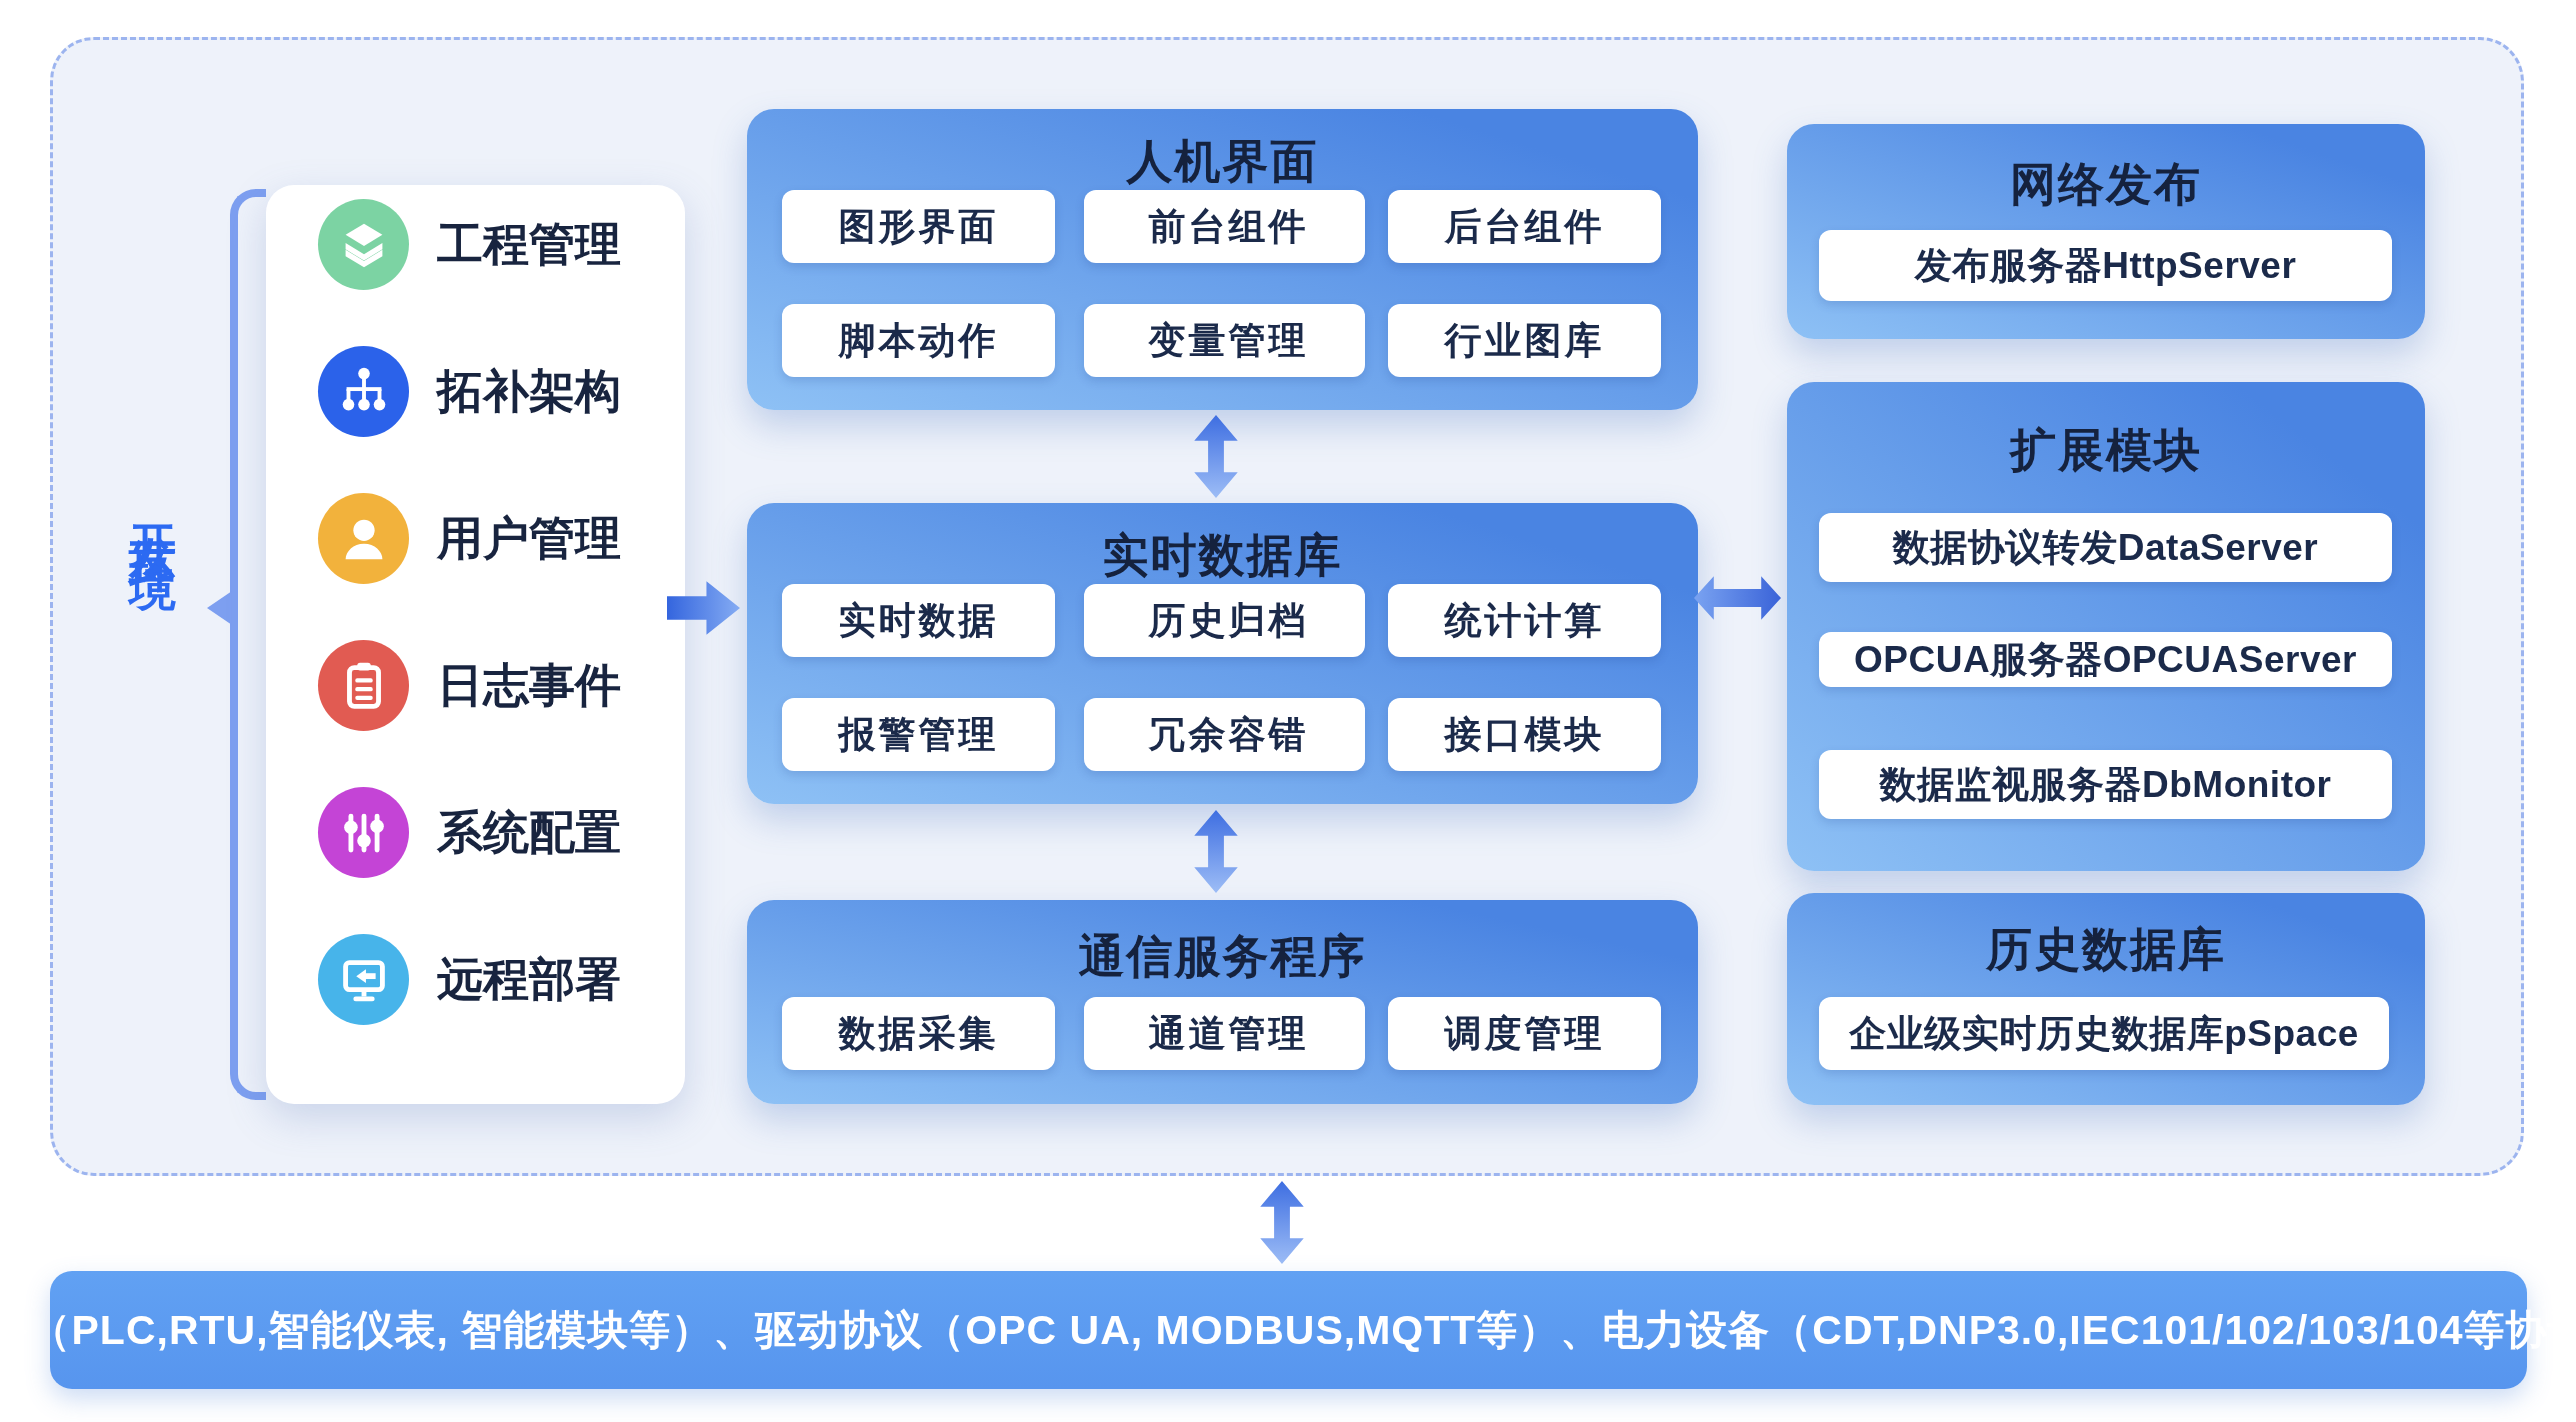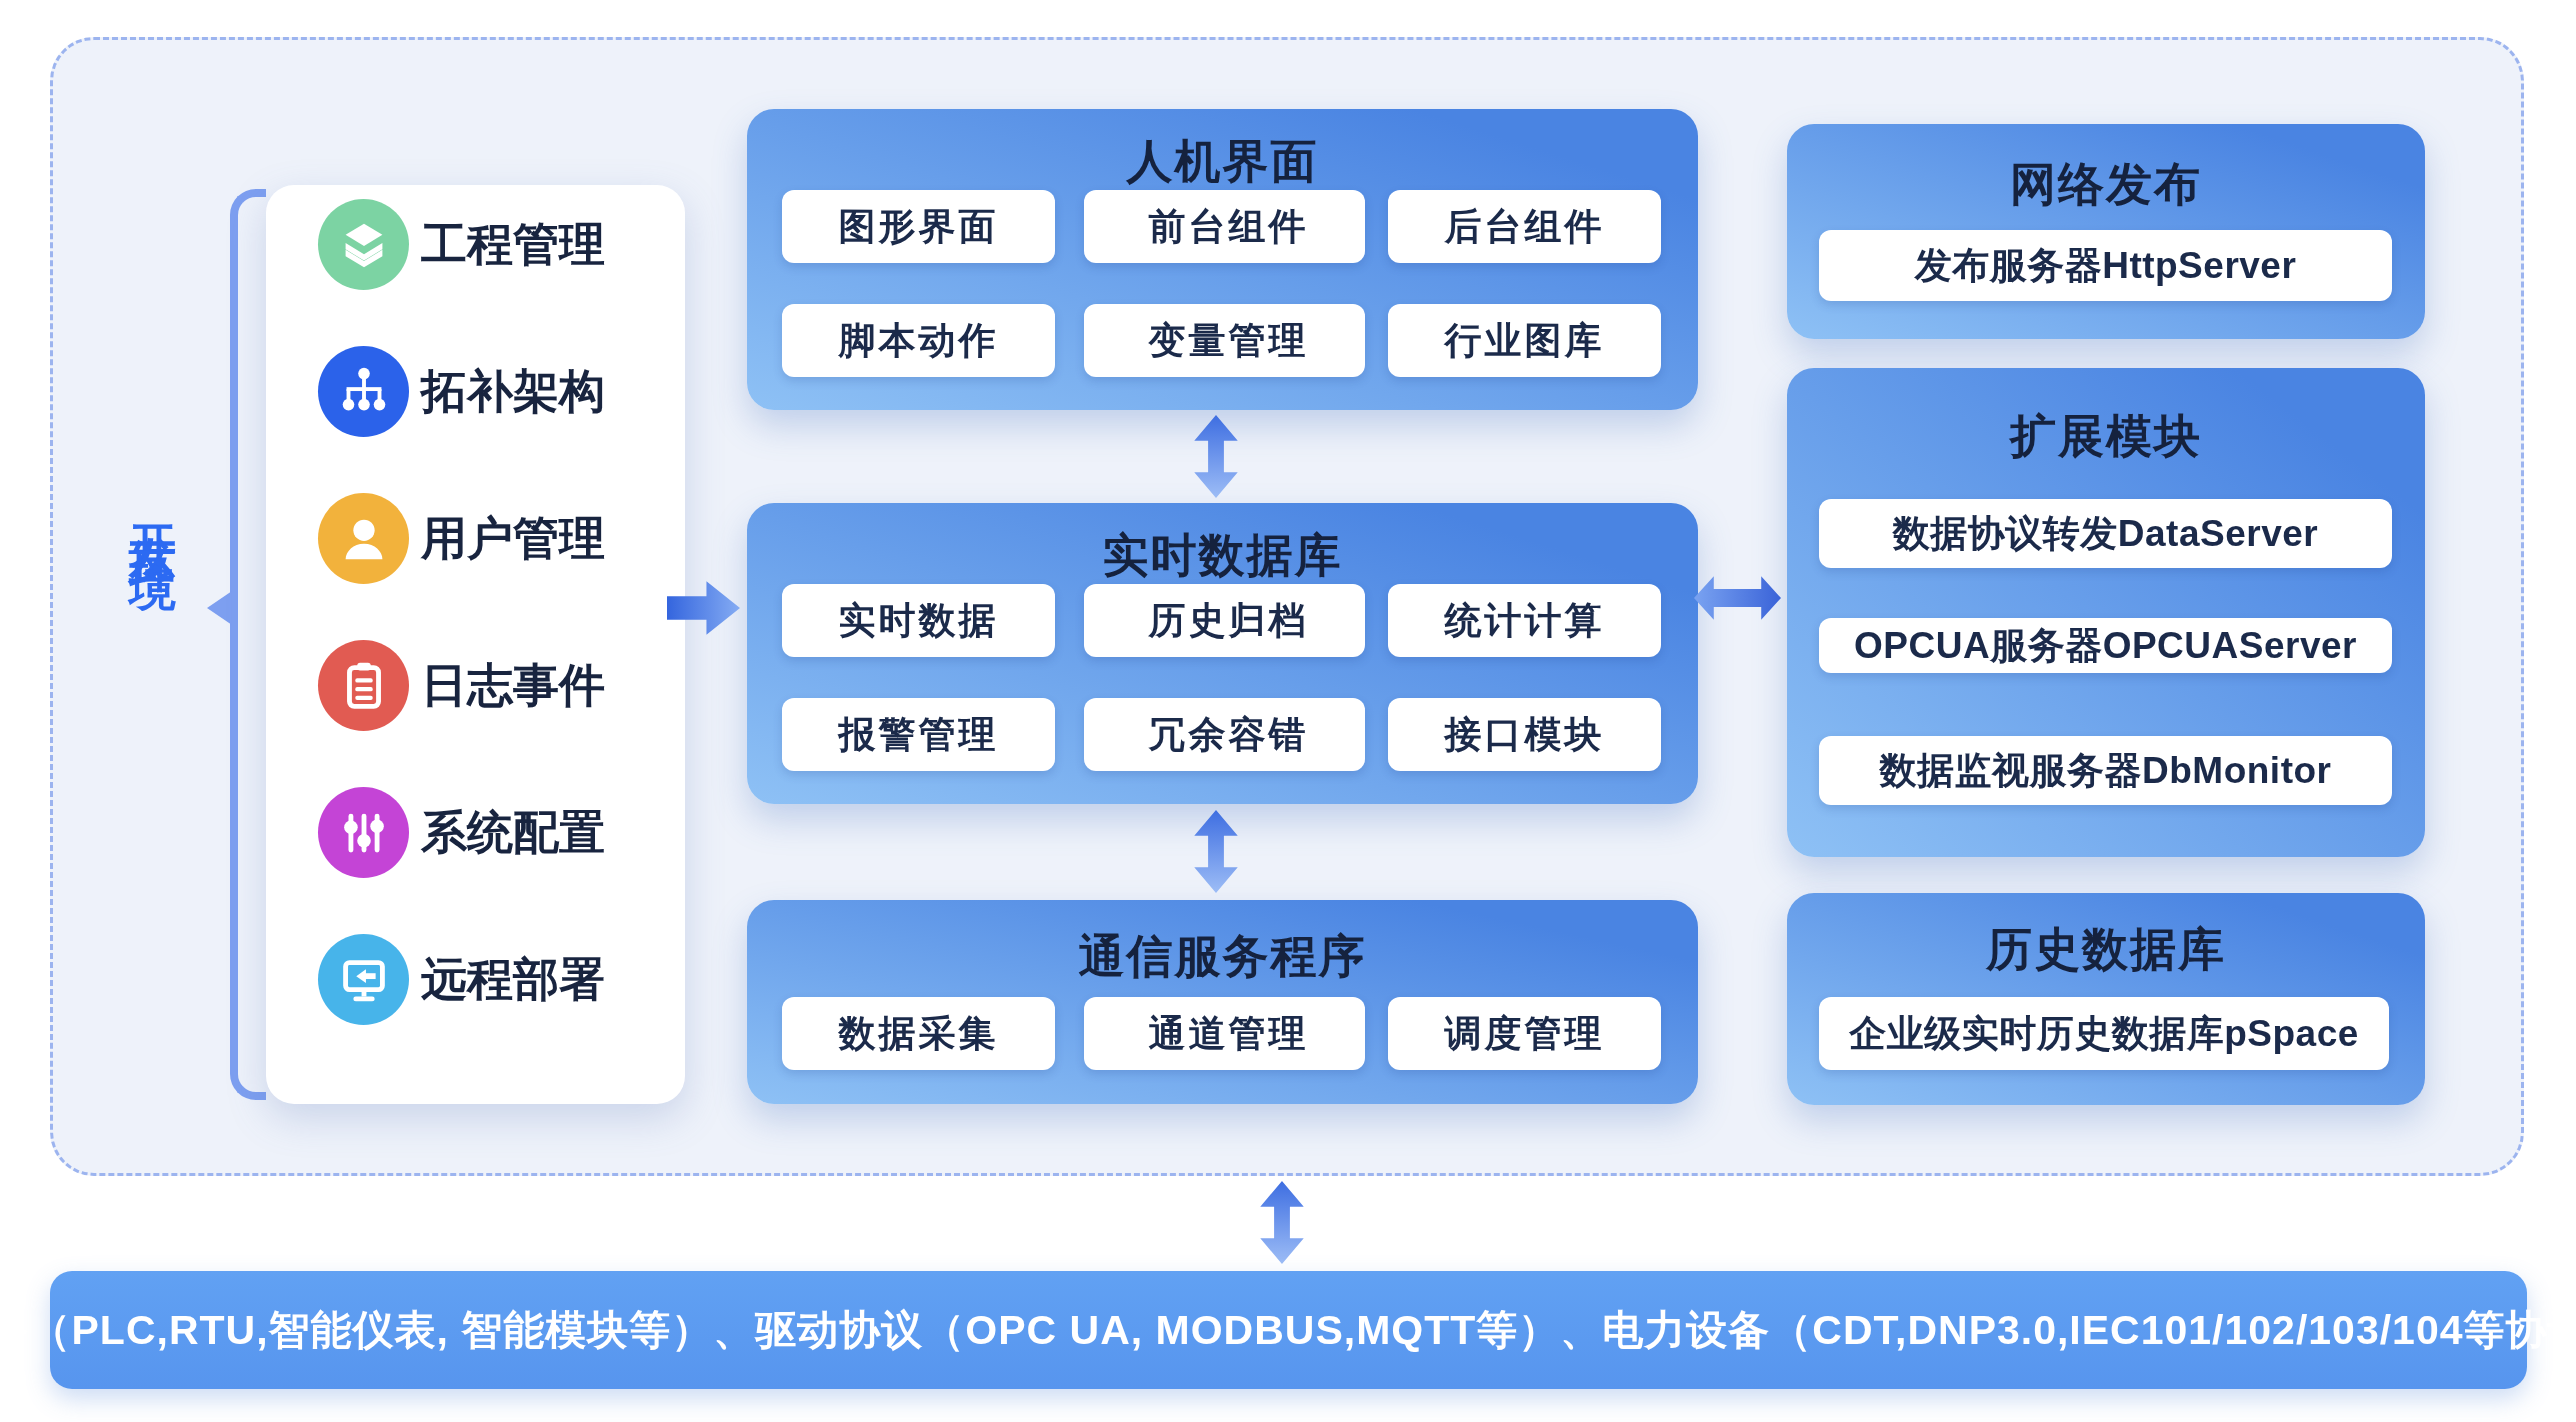--- a/index.html
+++ b/index.html
@@ -31,21 +31,21 @@
   
   .sidebar{
     position:absolute;left:266px;top:185px;width:419px;height:919px;background:#ffffff;
     border-radius:28px;box-shadow:0 14px 38px rgba(96,125,189,.25);
     display:flex;flex-direction:column;padding-top:14px;box-sizing:border-box;gap:56px;
   }
   .side-item{display:flex;align-items:center;padding-left:52px;height:91px;}
   .side-icon{width:91px;height:91px;border-radius:50%;flex:0 0 91px;
     display:flex;align-items:center;justify-content:center;}
   .side-icon svg{width:62px;height:62px;display:block;}
-  .side-label{margin-left:12px;font-size:46px;font-weight:bold;color:#18243f;white-space:nowrap;}
+  .side-label{margin-left:28px;font-size:46px;font-weight:bold;color:#18243f;white-space:nowrap;}
   
   .bigbox{
     position:absolute;border-radius:27px;
     background:linear-gradient(to top right,#8ec1f5 0%,#4a84e2 85%);
     box-shadow:0 16px 34px rgba(76,118,193,.28);
   }
   .box-title{
     position:absolute;left:0;width:100%;height:60px;line-height:60px;text-align:center;
     font-size:46px;font-weight:bold;color:#15223e;letter-spacing:2px;
   }
@@ -58,21 +58,21 @@
   .wbtn.latin{letter-spacing:0.5px;}
   
   .cbox1{left:747px;top:109px;width:951px;height:301px;}
   .cbox2{left:747px;top:503px;width:951px;height:301px;}
   .cbox3{left:747px;top:900px;width:951px;height:204px;}
   .cb{width:273px;height:73px;}
   .cb.c0{left:35px;} .cb.c1{left:337px;padding-left:8px;} .cb.c2{left:641px;}
   .cb.r0{top:81px;} .cb.r1{top:195px;} .cbox3 .cb.r0{top:97px;}
   
   .rbox1{left:1787px;top:124px;width:638px;height:215px;}
-  .rbox2{left:1787px;top:368px;width:638px;height:489px;}
+  .rbox2{left:1787px;top:382px;width:638px;height:489px;}
   .rbox3{left:1787px;top:893px;width:638px;height:212px;}
   .rb{left:32px;width:573px;height:71px;}
   
   .busbar{
     position:absolute;left:50px;top:1271px;width:2477px;height:118px;border-radius:22px;
     background:linear-gradient(to bottom,#61a1f3,#5795ee);
     display:flex;align-items:center;justify-content:center;
     box-shadow:0 10px 24px rgba(90,140,220,.30);
   }
   .busbar-text{font-size:41px;font-weight:bold;color:#ffffff;letter-spacing:1px;white-space:nowrap;}

